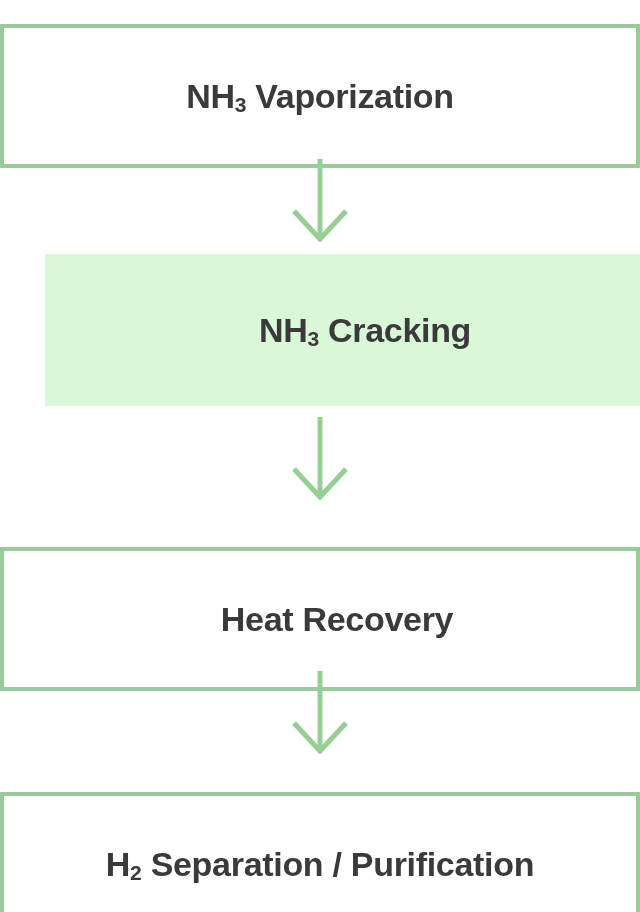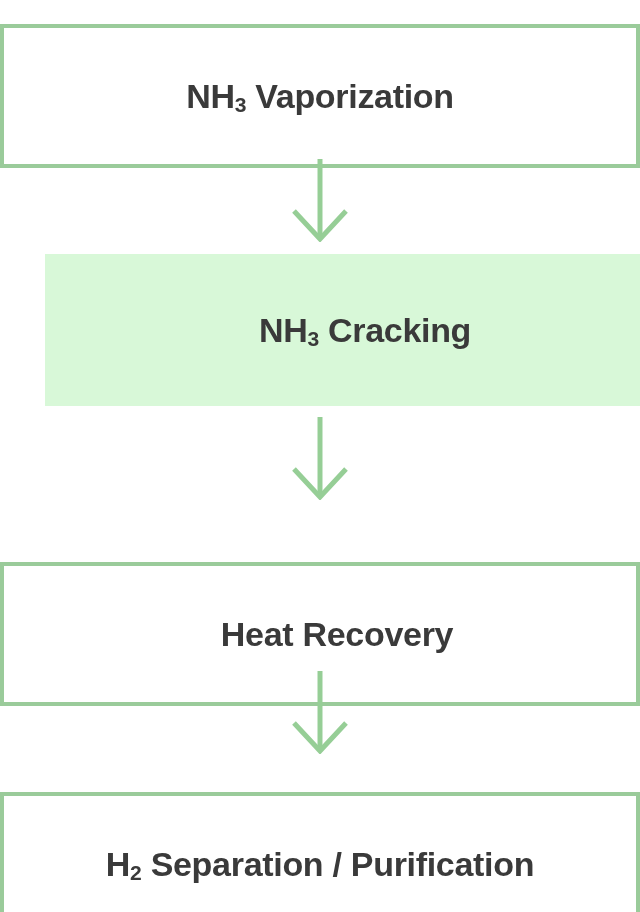--- a/index.html
+++ b/index.html
@@ -60,21 +60,21 @@
     height: 84px;
     display: block;
   }
   .arrow svg { display: block; width: 100%; height: 100%; }
 
   
   #step-0 { top: 0;     height: 144px; }
   #arrow-0 { top: 158px; }
   #step-1 { top: 254px; height: 152px; margin-left: 45px; }
   #arrow-1 { top: 416px; }
-  #step-2 { top: 538px; height: 144px; padding-left: 34px; }
+  #step-2 { top: 523px; height: 144px; padding-left: 34px; }
   #arrow-2 { top: 670px; }
   #step-3 { top: 768px; height: 144px; }
 </style>
 </head>
 <body>
 
 <div class="flow-diagram">
 
   <section id="step-0" class="step outlined">
     <h2 class="step-label"><span>NH</span><sub>3</sub><span> Vaporization</span></h2>

